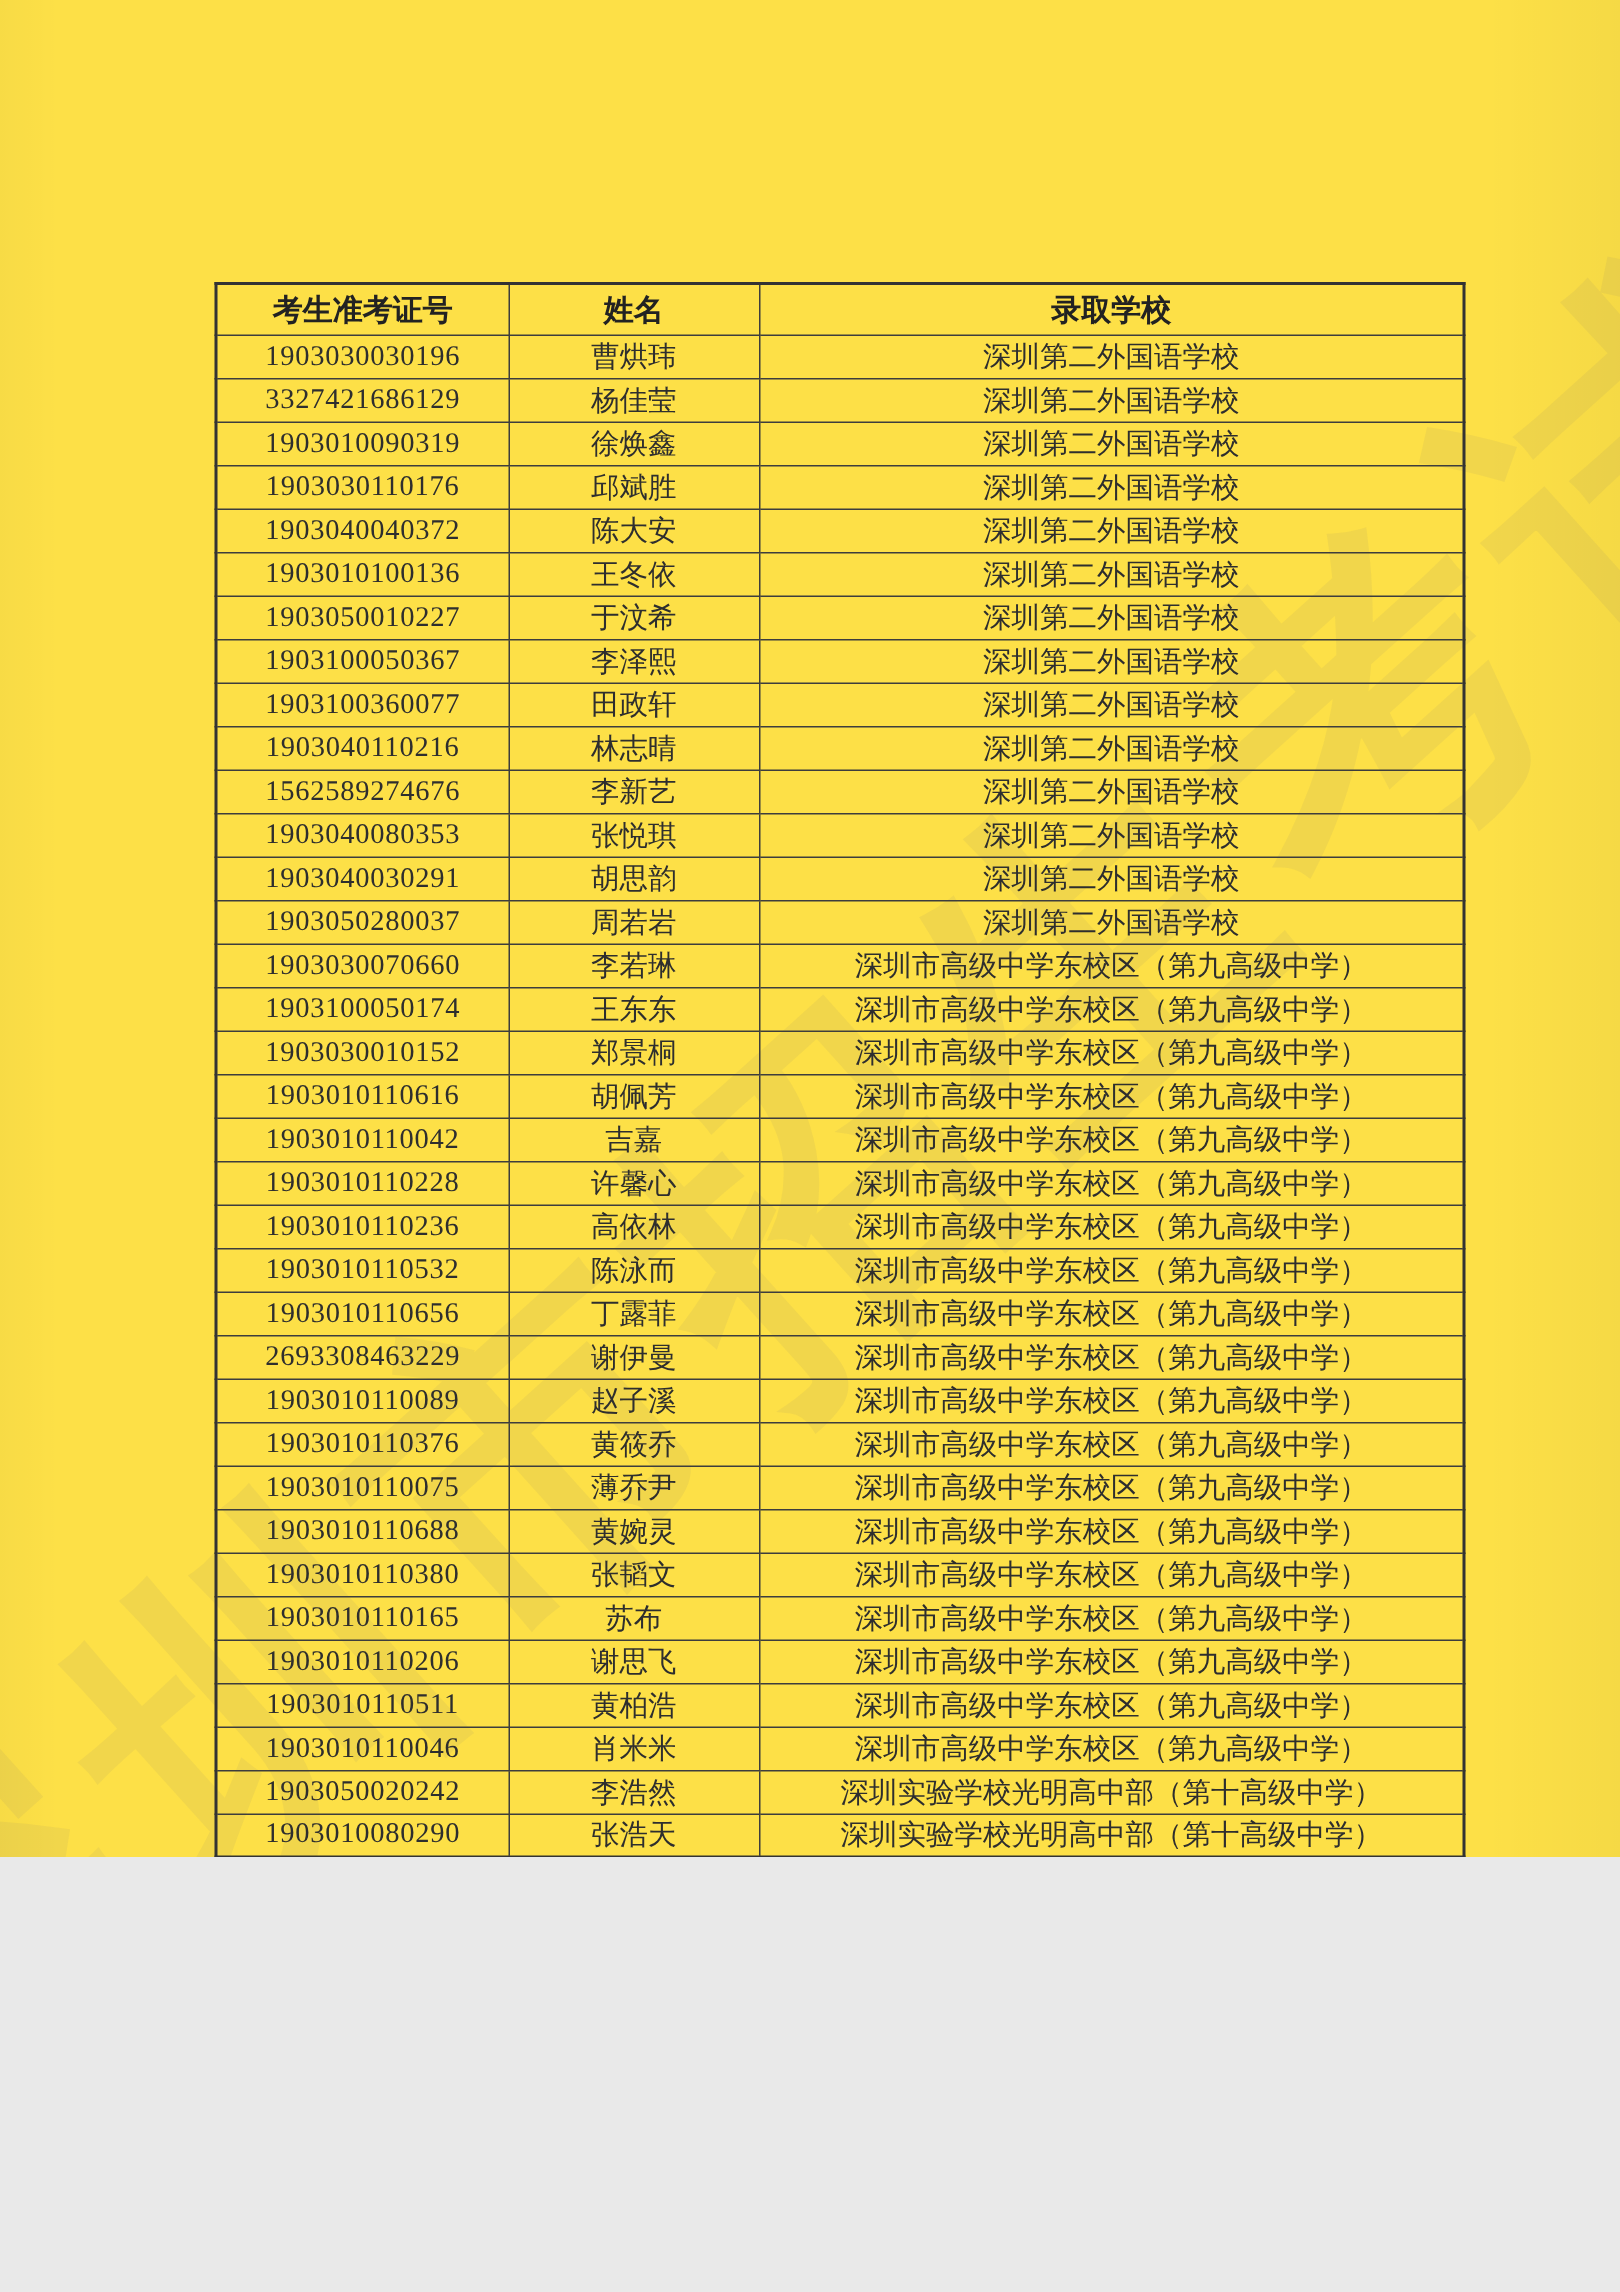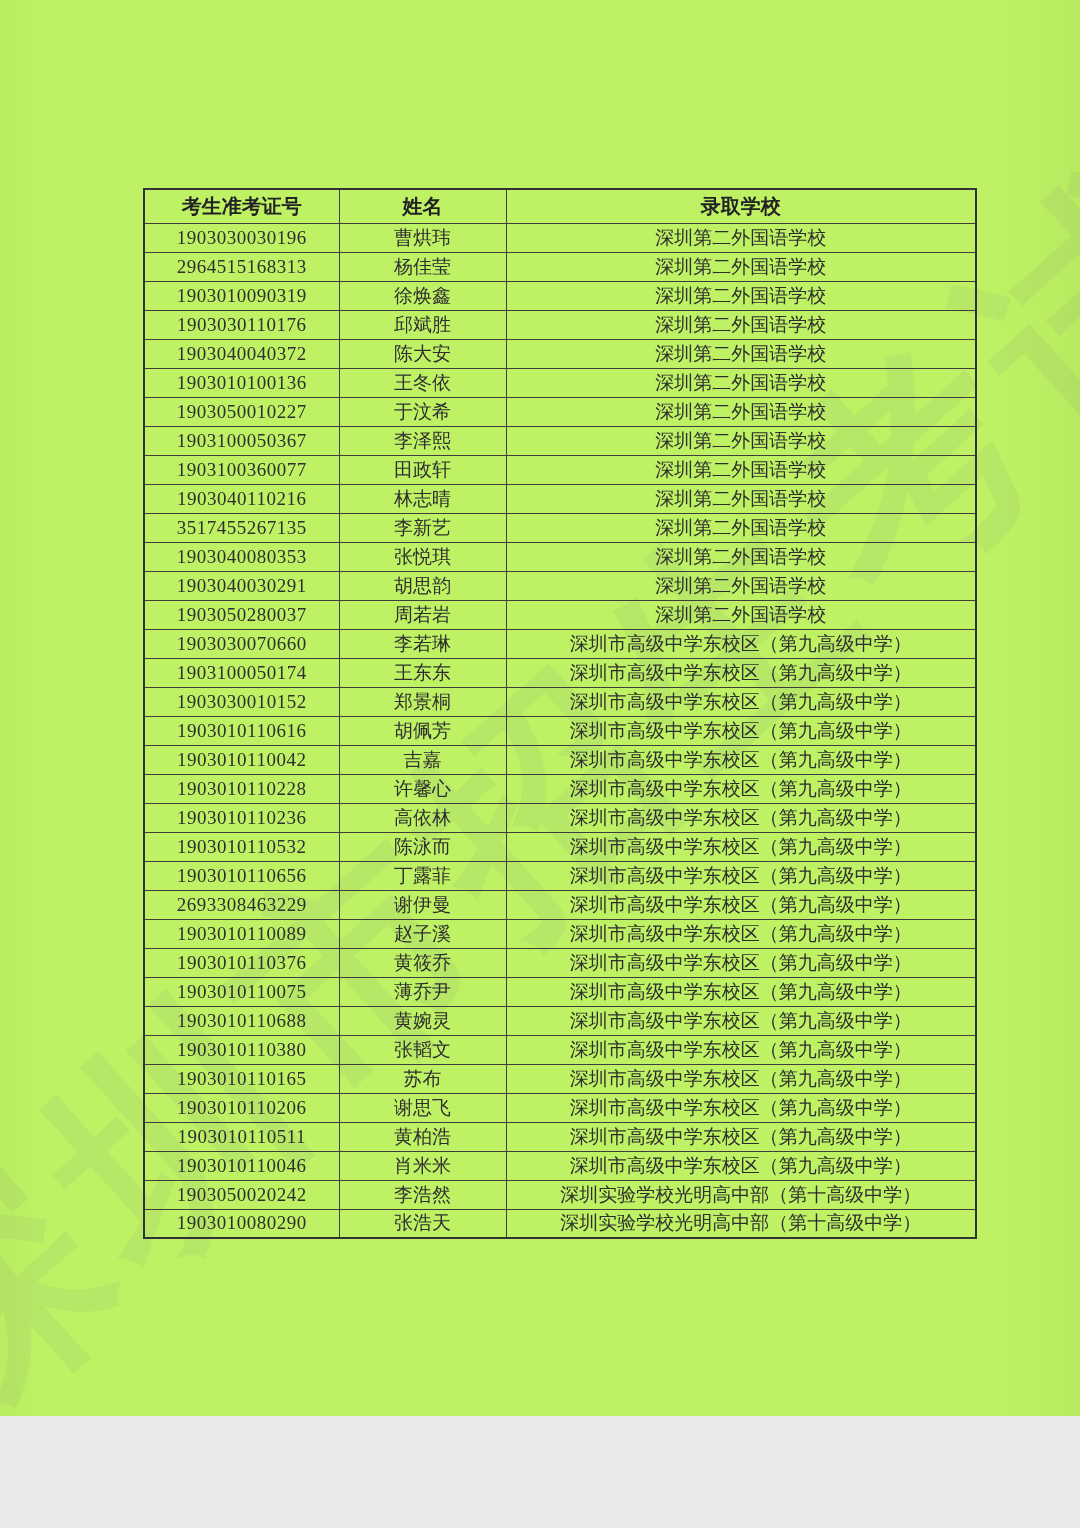--- a/index.html
+++ b/index.html
@@ -4,22 +4,22 @@
 <style>
   * { margin: 0; padding: 0; box-sizing: border-box; }
   html, body { width: 1080px; height: 1528px; }
   body {
     font-family: "Liberation Serif", "DejaVu Serif", serif;
     background: #e9e9e9;
   }
   .page {
     position: relative;
     width: 1080px;
-    height: 1416px;
-    background: #bef264;
+    height: 1238px;
+    background: #fde047;
     overflow: hidden;
   }
   
   .page::after {
     content: "";
     position: absolute;
     inset: 0;
     pointer-events: none;
     background:
       linear-gradient(to right, rgba(0,0,0,0.025), rgba(0,0,0,0) 40px),
@@ -116,21 +116,21 @@
         <th>录取学校</th>
       </tr>
     </thead>
     <tbody id="table-body">
         <tr>
           <td>1903030030196</td>
           <td>曹烘玮</td>
           <td>深圳第二外国语学校</td>
         </tr>
         <tr>
-          <td>2964515168313</td>
+          <td>3327421686129</td>
           <td>杨佳莹</td>
           <td>深圳第二外国语学校</td>
         </tr>
         <tr>
           <td>1903010090319</td>
           <td>徐焕鑫</td>
           <td>深圳第二外国语学校</td>
         </tr>
         <tr>
           <td>1903030110176</td>
@@ -161,21 +161,21 @@
           <td>1903100360077</td>
           <td>田政轩</td>
           <td>深圳第二外国语学校</td>
         </tr>
         <tr>
           <td>1903040110216</td>
           <td>林志晴</td>
           <td>深圳第二外国语学校</td>
         </tr>
         <tr>
-          <td>3517455267135</td>
+          <td>1562589274676</td>
           <td>李新艺</td>
           <td>深圳第二外国语学校</td>
         </tr>
         <tr>
           <td>1903040080353</td>
           <td>张悦琪</td>
           <td>深圳第二外国语学校</td>
         </tr>
         <tr>
           <td>1903040030291</td>

